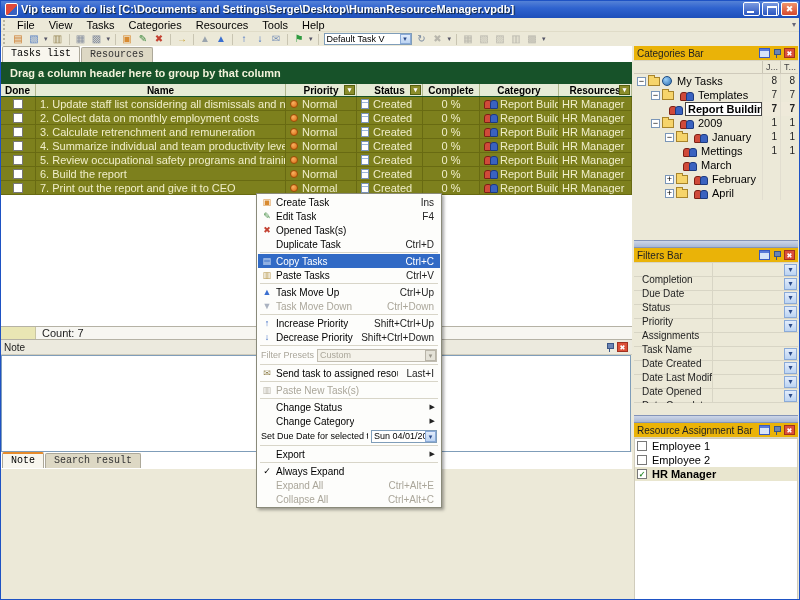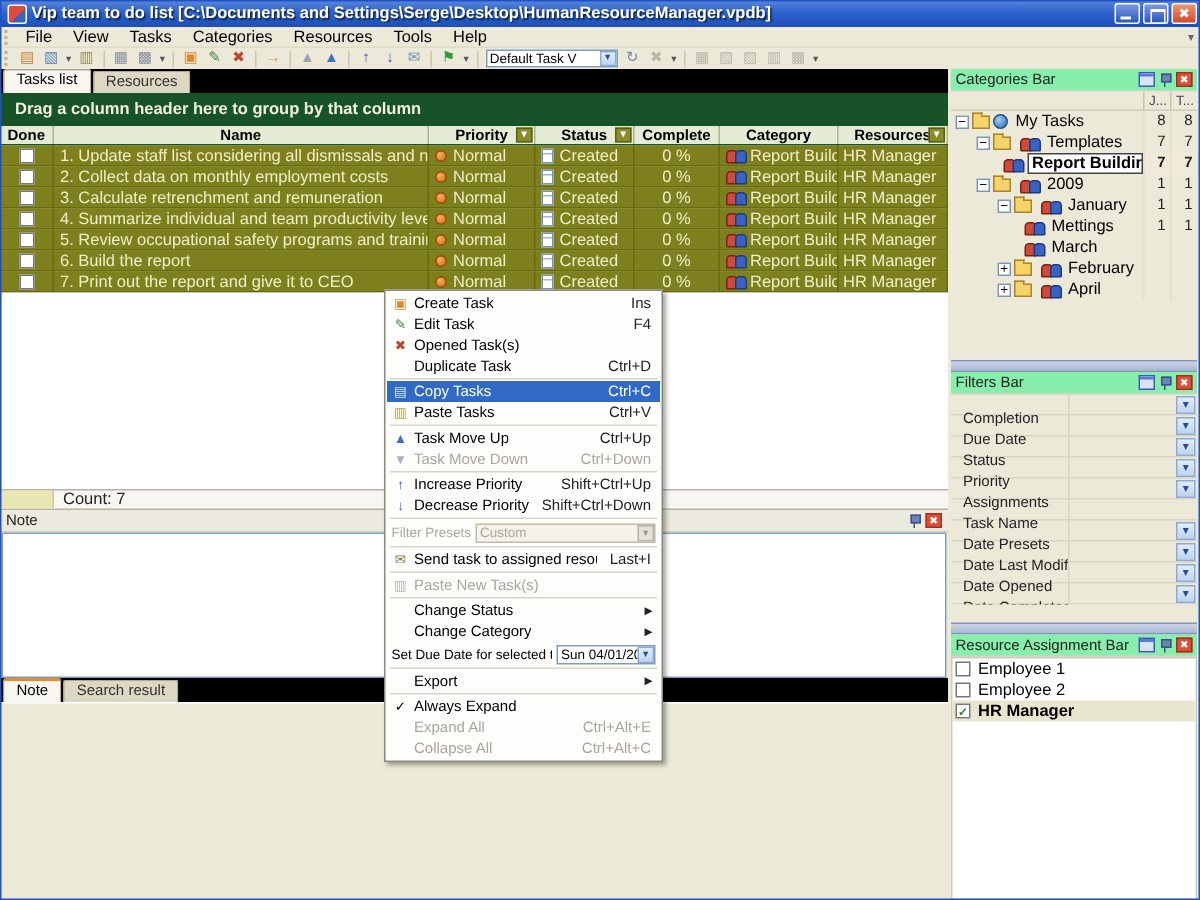--- a/index.html
+++ b/index.html
@@ -37,21 +37,21 @@
   .tb-icon.dis .tb-glyph { color:#b8b6ac !important; }
   .tb-sep { width:1px; height:11px; background:#c9c5b2; margin:0 3px; flex:none; }
   .tb-ovf { font-size:7px; color:#556; margin:0 2px; flex:none; }
   .tb-combo { height:12px; width:88px; background:#fff; border:1px solid #7f9db9; display:flex; align-items:center; margin:0 2px; flex:none; }
   .tb-combo .val { flex:1; font-size:9px; padding-left:2px; white-space:nowrap; overflow:hidden; }
   .tb-combo .arr { width:11px; height:10px; background:linear-gradient(180deg,#e2ecfb,#bcd4f2); border:1px solid #8aaad8;
     color:#2a4a8a; font-size:7px; line-height:8px; text-align:center; flex:none; }
 
   
   .left-area { position:absolute; left:0; top:46px; width:632px; height:554px; display:flex; flex-direction:column; }
-  .tabstrip { height:16px; display:flex; align-items:flex-end; background:#000000; padding-left:2px; }
+  .tabstrip { height:16px; display:flex; align-items:flex-end; background:#ffffff; padding-left:2px;font-family:Liberation Mono, monospace; }
   .tab { height:15px; line-height:14px; padding:0 8px; font-size:10px; border:1px solid #aca899; border-bottom:none;
     background:#ddd8c4; border-radius:2px 2px 0 0; margin-right:1px; color:#333; }
   .tab.active { background:#f8f6ee; height:16px; color:#000; }
   .tabstrip.bottom .tab.active { border-top:2px solid #e68b2c; }
 
   .groupbar { height:22px; background:#175229; color:#f2f2da; font-weight:bold; line-height:22px; padding-left:10px; }
 
   .thead { height:13px; display:flex; background:#e6ebd6; border-bottom:1px solid #175229; }
   .th { border-right:1px solid #aeb68c; display:flex; align-items:center; justify-content:center;
     font-weight:bold; font-size:10px; color:#000; position:relative; }
@@ -75,21 +75,21 @@
   .tfoot .kcell { width:36px; background:#e9e6b4; border-right:1px solid #c9c5a2; }
   .tfoot .count { padding-left:6px; line-height:13px; color:#222; }
 
   .noteheader { height:15px; background:#eceade; display:flex; align-items:center; padding:0 4px; border-bottom:1px solid #d0ccbc; }
   .noteheader .lbl { font-size:10px; color:#222; flex:1; }
   .notebody { height:97px; background:#fff; border:1px solid #7f9db9; margin:0 1px; }
   .statusbar { flex:1; background:#ece9d8; border-top:1px solid #fff; }
 
   
   .right-area { position:absolute; left:634px; top:46px; width:164px; height:554px; display:flex; flex-direction:column; background:#ece9d8; }
-  .panel-h { height:15px; display:flex; align-items:center; padding:0 3px; background:#86efac; border-bottom:1px solid #d8d4c4; }
+  .panel-h { height:15px; display:flex; align-items:center; padding:0 3px; background:#eab308; border-bottom:1px solid #d8d4c4; }
   .panel-h .t { flex:1; font-size:10px; color:#222; white-space:nowrap; overflow:hidden; }
   .ph-win { width:11px; height:10px; border:1px solid #3a5ac0; background:#d8e4f8; box-shadow:inset 0 2px 0 #5a7ad8; margin-left:2px; flex:none;}
   .ph-pin { width:10px; height:10px; position:relative; margin-left:2px; flex:none;}
   .ph-pin::before { content:""; position:absolute; left:2px; top:1px; width:5px; height:4px; background:#6a84b4; border:1px solid #3a5484; }
   .ph-pin::after { content:""; position:absolute; left:4px; top:6px; width:1px; height:4px; background:#3a5484; }
   .ph-close { width:11px; height:10px; background:#dc5038; border:1px solid #a03020; color:#fff; font-size:7px; line-height:9px; text-align:center; margin-left:2px; flex:none;}
 
   .cat-subhead { height:13px; display:flex; border-bottom:1px solid #cfcabb; background:#ece9d8; }
   .cat-subhead .sp { flex:1; }
   .cat-subhead .cc { width:18px; border-left:1px solid #c8c4b4; font-size:9px; color:#444; text-align:right; padding-right:2px; line-height:12px; }
@@ -612,21 +612,21 @@
       <div class="filter-row">
         <span class="lbl">Assignments</span>
         <span class="val"></span>
         <span class="filter-arrow">▾</span>
       </div>
       <div class="filter-row">
         <span class="lbl">Task Name</span>
         <span class="val"></span>
       </div>
       <div class="filter-row">
-        <span class="lbl">Date Presets</span>
+        <span class="lbl">Date Created</span>
         <span class="val"></span>
         <span class="filter-arrow">▾</span>
       </div>
       <div class="filter-row">
         <span class="lbl">Date Last Modifi</span>
         <span class="val"></span>
         <span class="filter-arrow">▾</span>
       </div>
       <div class="filter-row">
         <span class="lbl">Date Opened</span>

